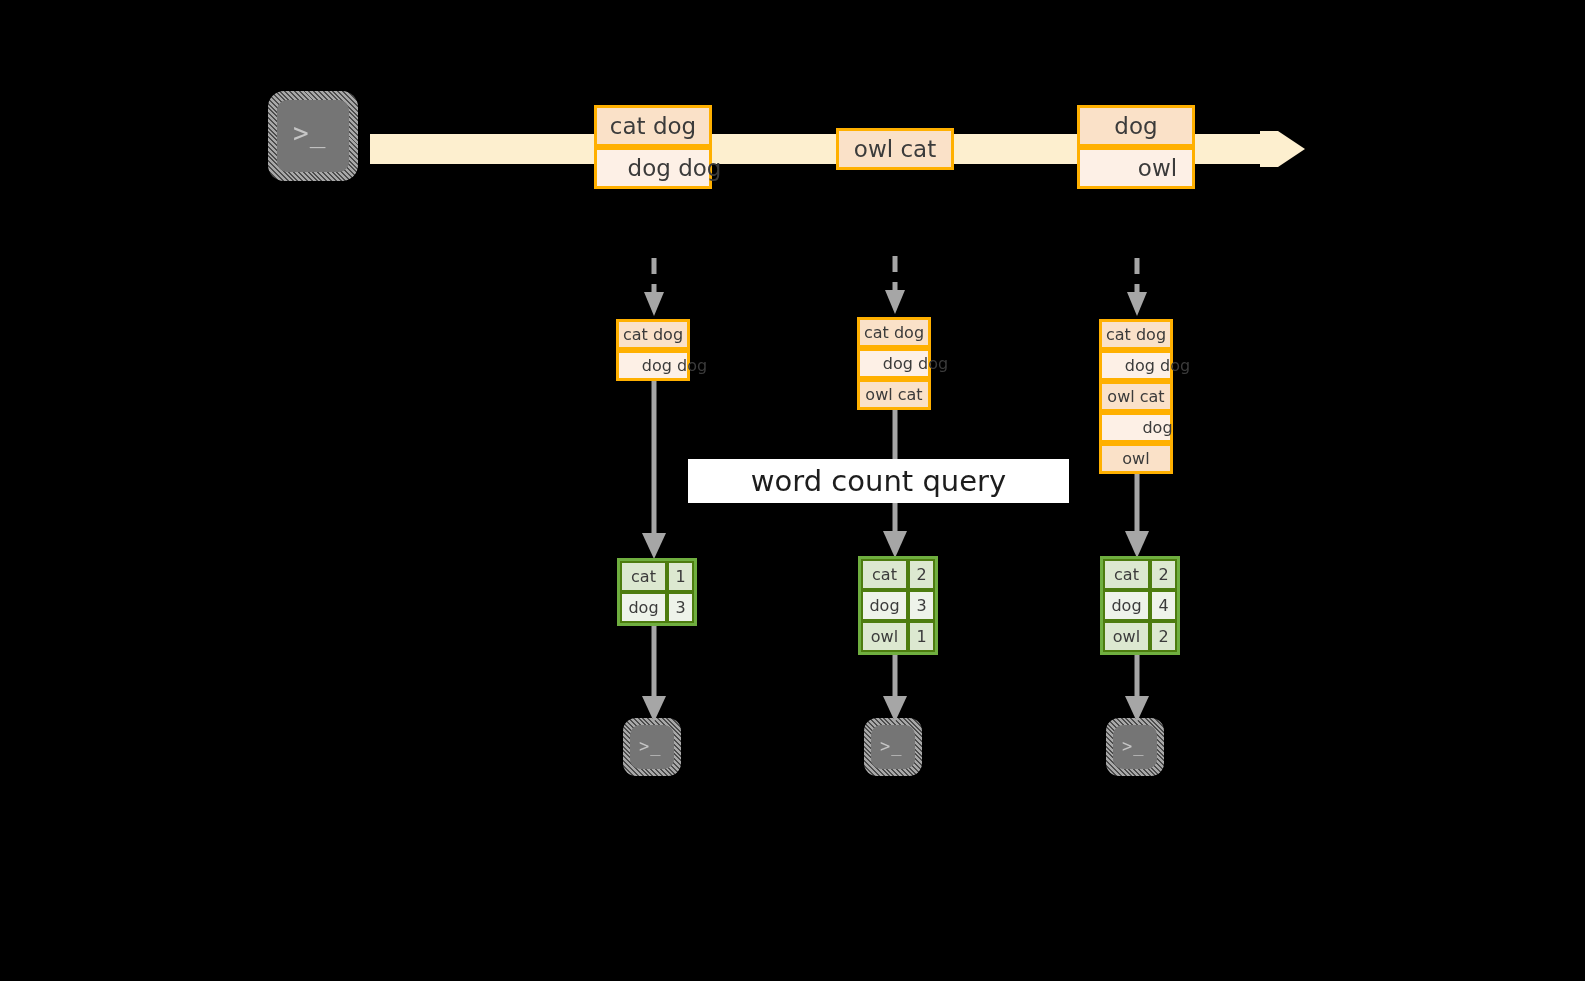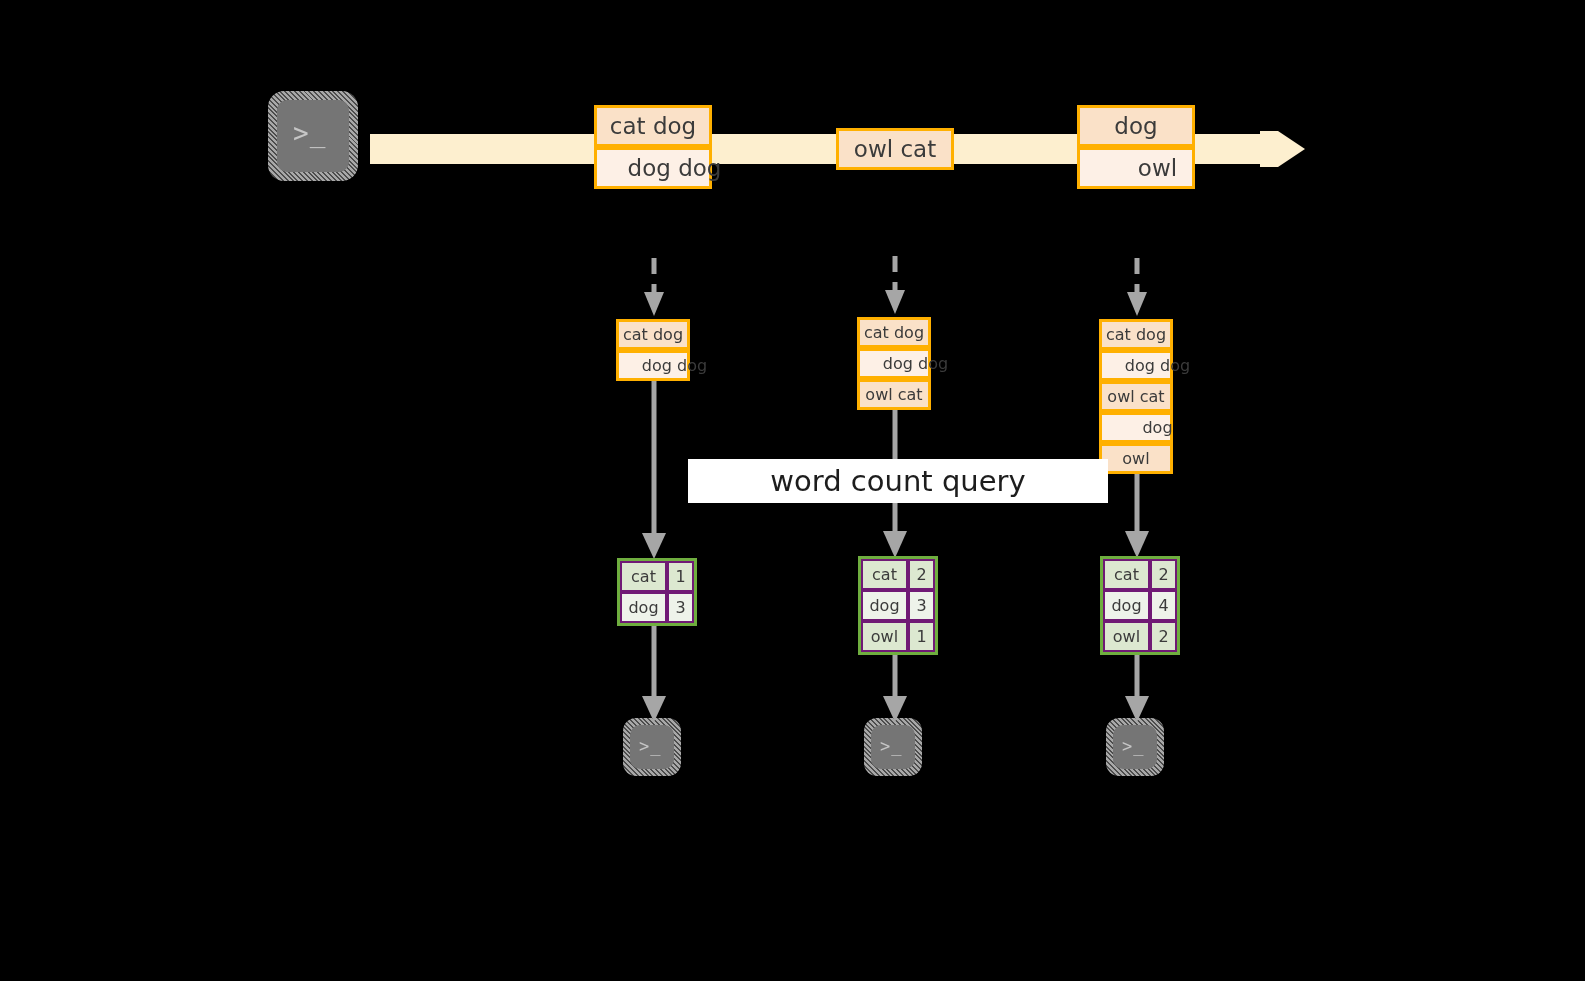--- a/index.html
+++ b/index.html
@@ -105,21 +105,21 @@
   
   .gtab {
     position: absolute;
     box-sizing: border-box;
     border: 3px solid #6FAE3F;
     z-index: 5;
   }
   .gtab .grow { display: flex; height: 31px; }
   .gtab .gcell {
     box-sizing: border-box;
-    border: 2px solid #701a75;
+    border: 2px solid #4d7c0f;
     background: #DCE8D0;
     color: #3b3b3b;
     font-size: 16px;
     display: flex;
     align-items: center;
     justify-content: center;
     white-space: nowrap;
   }
   .gtab .grow.alt .gcell { background: #EEF3EA; }
   .gtab .gcell.k { width: 47px; }
@@ -129,21 +129,21 @@
   .g3 { left: 1100px; top: 556px; }
 
   
   .conn { position: absolute; z-index: 3; }
 
   
   #queryLabel {
     position: absolute;
     left: 688px;
     top: 459px;
-    width: 420px;
+    width: 381px;
     height: 44px;
     background: #FFFFFF;
     color: #1d1d1d;
     font-size: 29px;
     display: flex;
     align-items: center;
     justify-content: center;
     white-space: nowrap;
     z-index: 20;
   }

